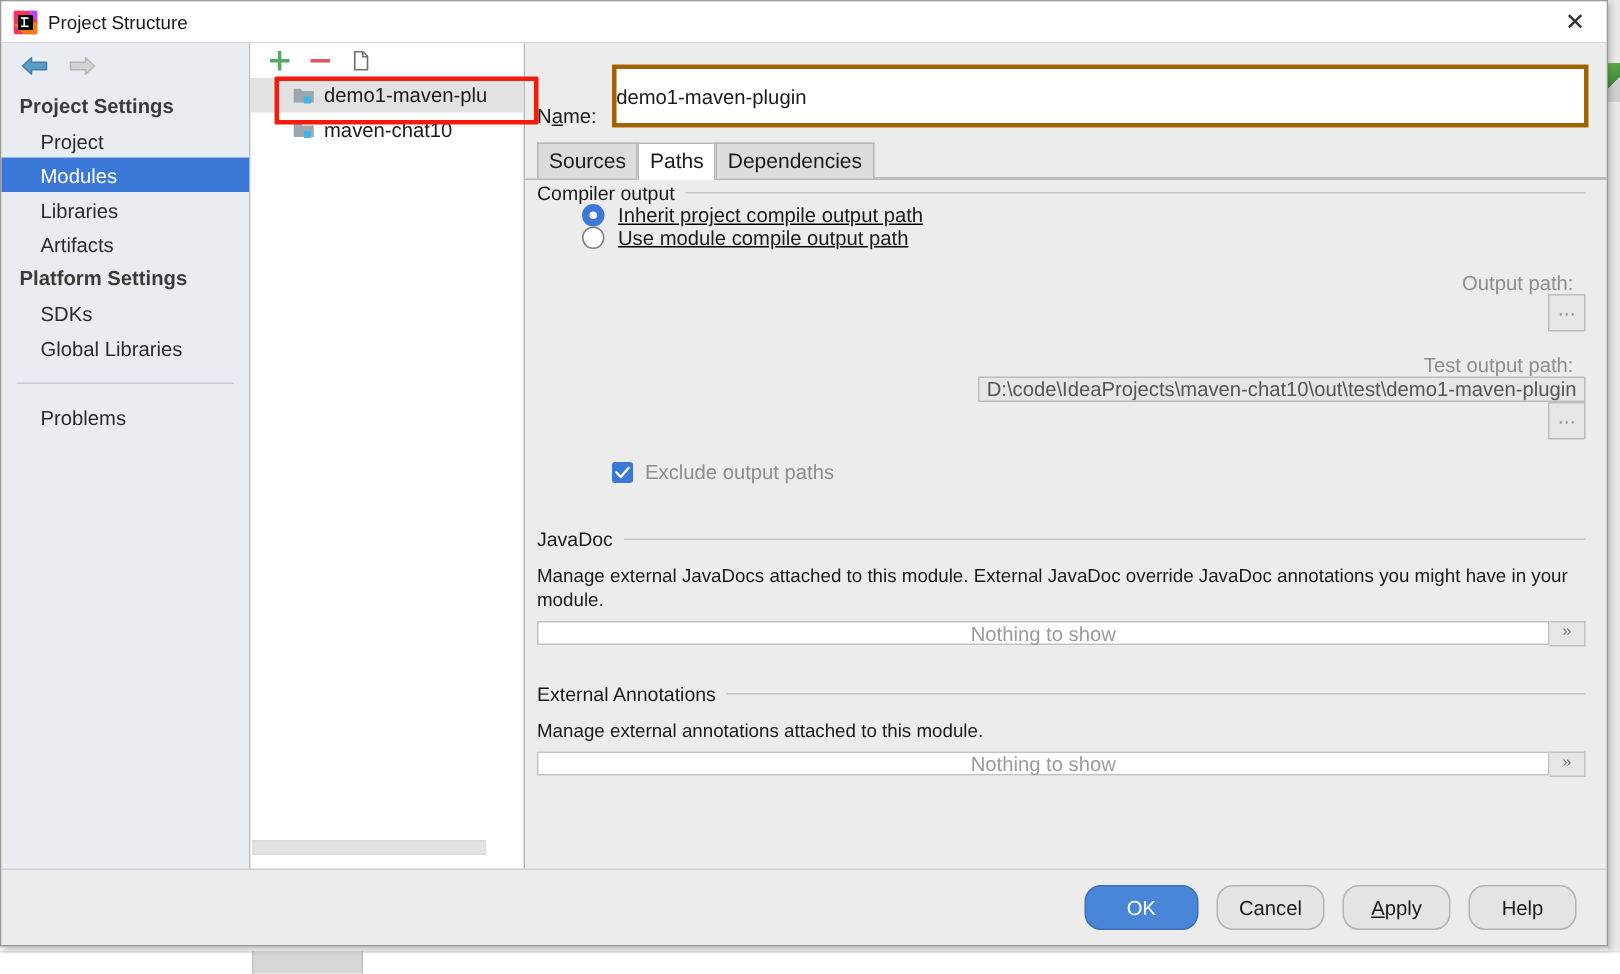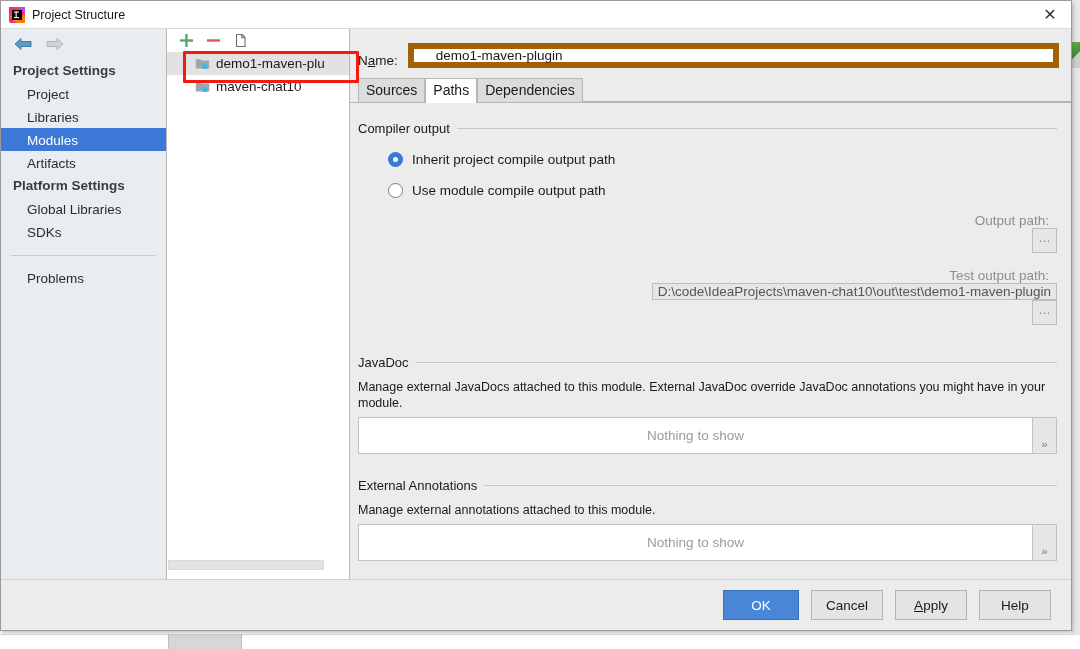--- a/index.html
+++ b/index.html
@@ -229,26 +229,26 @@
   }
   #name-label {
     font-size: 13.5px;
     color: #1a1a1a;
     margin-right: 10px;
     white-space: nowrap;
   }
   #name-label u { text-decoration: underline; }
   #name-input {
     flex: 1;
-    height: 25px;
-    background: #ffffff;
-    border: 6px solid #a16207;
+    height: 42px;
+    background: #ffffff;
+    border: 3px solid #a16207;
     font-size: 13.5px;
     color: #1a1a1a;
-    padding: 0 22px;
+    padding: 0 0;
     box-sizing: border-box;
     font-family: "Liberation Sans", sans-serif;
     display: flex;
     align-items: center;
   }
 
   
   #tabbar {
     display: flex;
     align-items: flex-end;
@@ -321,22 +321,22 @@
     flex: 1;
     height: 1px;
     background: #c6c6c6;
   }
 
   
   .radio-row {
     display: flex;
     align-items: center;
     margin-left: 30px;
-    margin-top: 16px;
     gap: 9px;
+    text-decoration: underline;
   }
   .radio {
     width: 15px; height: 15px;
     border-radius: 50%;
     border: 1.5px solid #7d7d7d;
     background: #ffffff;
     box-sizing: border-box;
     position: relative;
     flex: none;
   }
@@ -426,21 +426,21 @@
   }
 
   
   .listbox-row {
     display: flex;
     align-items: stretch;
     margin-top: 6px;
   }
   .listbox {
     flex: 1;
-    height: 37px;
+    height: 16px;
     background: #ffffff;
     border: 1px solid #c2c2c2;
     box-sizing: border-box;
     display: flex;
     align-items: center;
     justify-content: center;
     font-size: 13.5px;
     color: #9b9b9b;
   }
   .listbox-expand {
@@ -469,21 +469,21 @@
     display: flex;
     align-items: center;
     justify-content: flex-end;
     padding-right: 20px;
     gap: 12px;
     box-sizing: border-box;
   }
   .btn {
     min-width: 72px;
     height: 30px;
-    border-radius: 0;
+    border-radius: 11px;
     font-size: 13.5px;
     display: flex;
     align-items: center;
     justify-content: center;
     box-sizing: border-box;
     padding: 0 14px;
     font-family: "Liberation Sans", sans-serif;
   }
   .btn.default {
     background: #4a86d8;
@@ -539,27 +539,27 @@
         </span>
         <span>
           <svg class="arrow-svg" width="20" height="16" viewBox="0 0 20 16">
             <path d="M18 8 L12 2.5 L12 5.5 L2 5.5 L2 10.5 L12 10.5 L12 13.5 Z" fill="#d2d2d2" stroke="#b5b5b5" stroke-width="1" stroke-linejoin="round"></path>
           </svg>
         </span>
       </div>
 
       <div class="nav-group-title">Project Settings</div>
       <div class="nav-item">Project</div>
+      <div class="nav-item selected">Modules</div>
       <div class="nav-item">Libraries</div>
-      <div class="nav-item selected">Modules</div>
       <div class="nav-item">Artifacts</div>
 
       <div class="nav-group-title">Platform Settings</div>
+      <div class="nav-item">SDKs</div>
       <div class="nav-item">Global Libraries</div>
-      <div class="nav-item">SDKs</div>
 
       <div class="nav-sep"></div>
       <div class="nav-item">Problems</div>
     </div>
 
     <div id="treecol">
       <div id="tree-toolbar">
         <span class="tb-btn">
           <svg width="17" height="17" viewBox="0 0 17 17">
             <rect x="7.2" y="2" width="2.4" height="13" fill="#59a869"></rect>
@@ -641,20 +641,28 @@
             <span class="path-label">Output path:</span>
             <div class="browse-btn">⋯</div>
           </div>
 
           <div class="path-row">
             <span class="path-label">Test output path:</span>
             <div class="path-field">D:\code\IdeaProjects\maven-chat10\out\test\demo1-maven-plugin</div>
             <div class="browse-btn">⋯</div>
           </div>
 
+          <div class="check-row">
+            <span class="checkbox">
+              <svg width="10" height="10" viewBox="0 0 10 10">
+                <path d="M1 5 L3.8 8 L9 2" fill="none" stroke="#ffffff" stroke-width="1.6" stroke-linecap="round" stroke-linejoin="round"></path>
+              </svg>
+            </span>
+            <span class="check-label">Exclude output paths</span>
+          </div>
         </div>
 
         <div class="group" style="margin-top:30px;">
           <div class="group-head">
             <span class="group-title">JavaDoc</span>
             <span class="group-line"></span>
           </div>
           <div class="desc">Manage external JavaDocs attached to this module. External JavaDoc override JavaDoc annotations you might have in your module.</div>
           <div class="listbox-row">
             <div class="listbox">Nothing to show</div>

